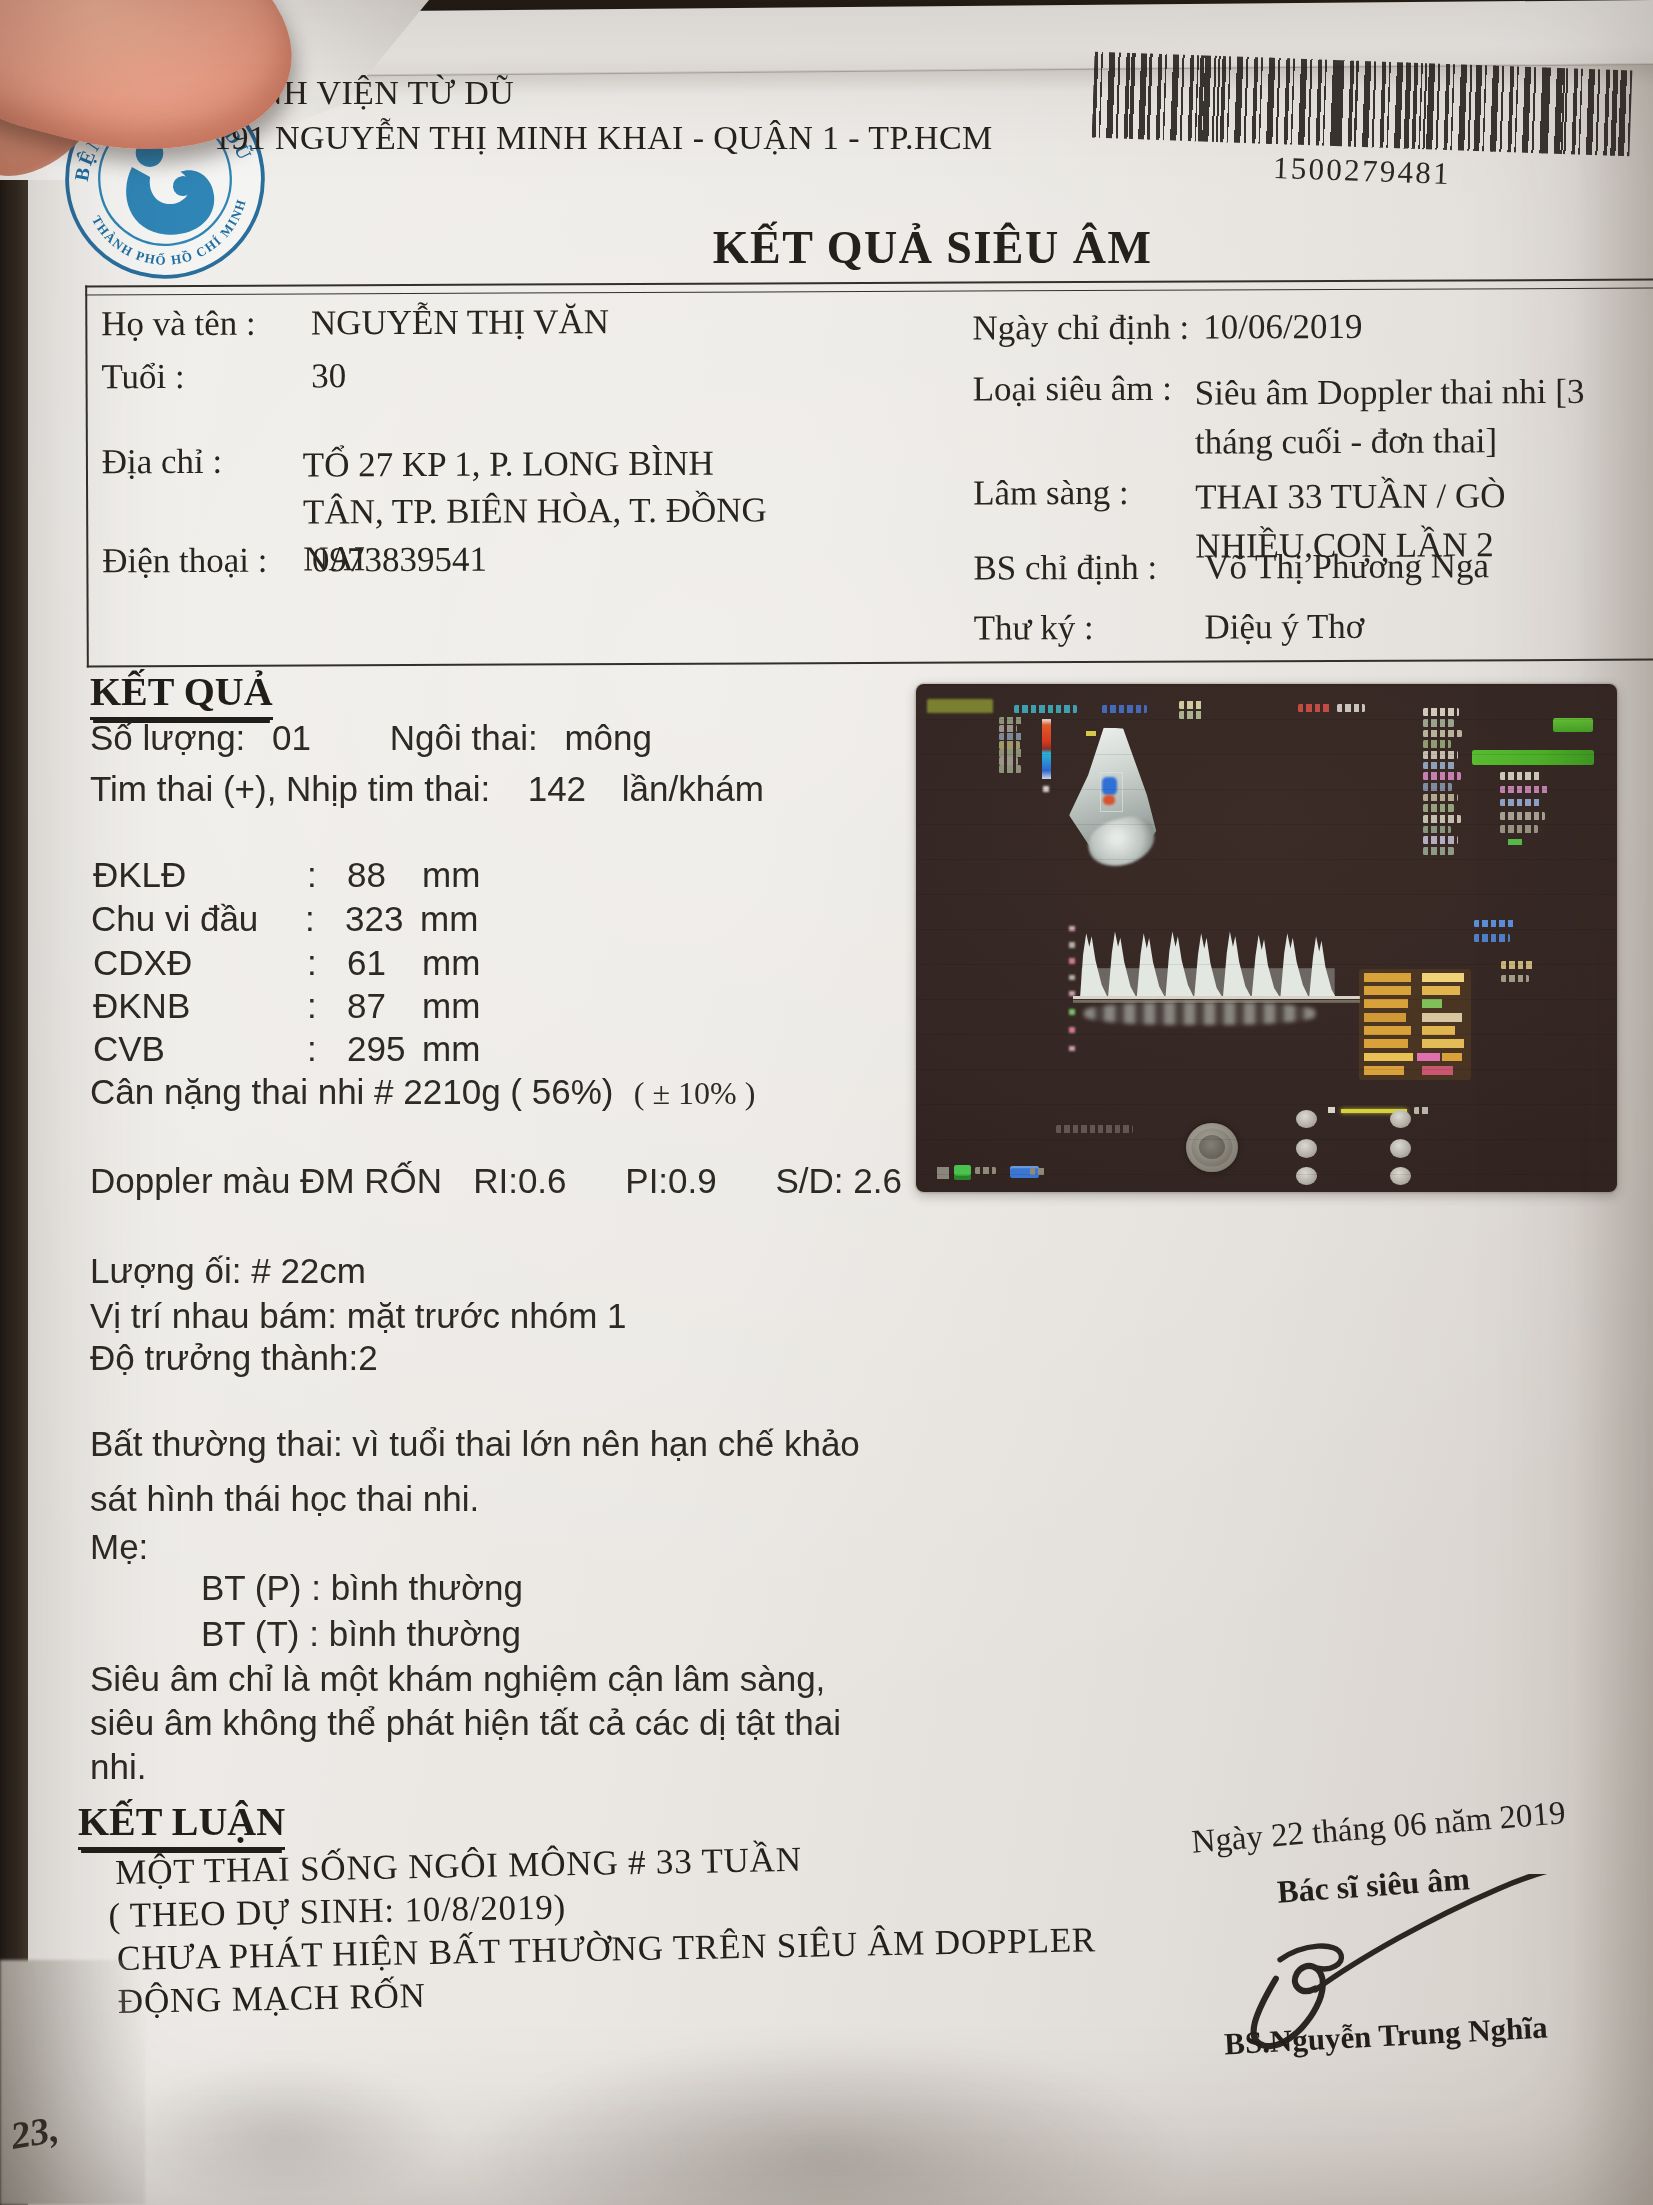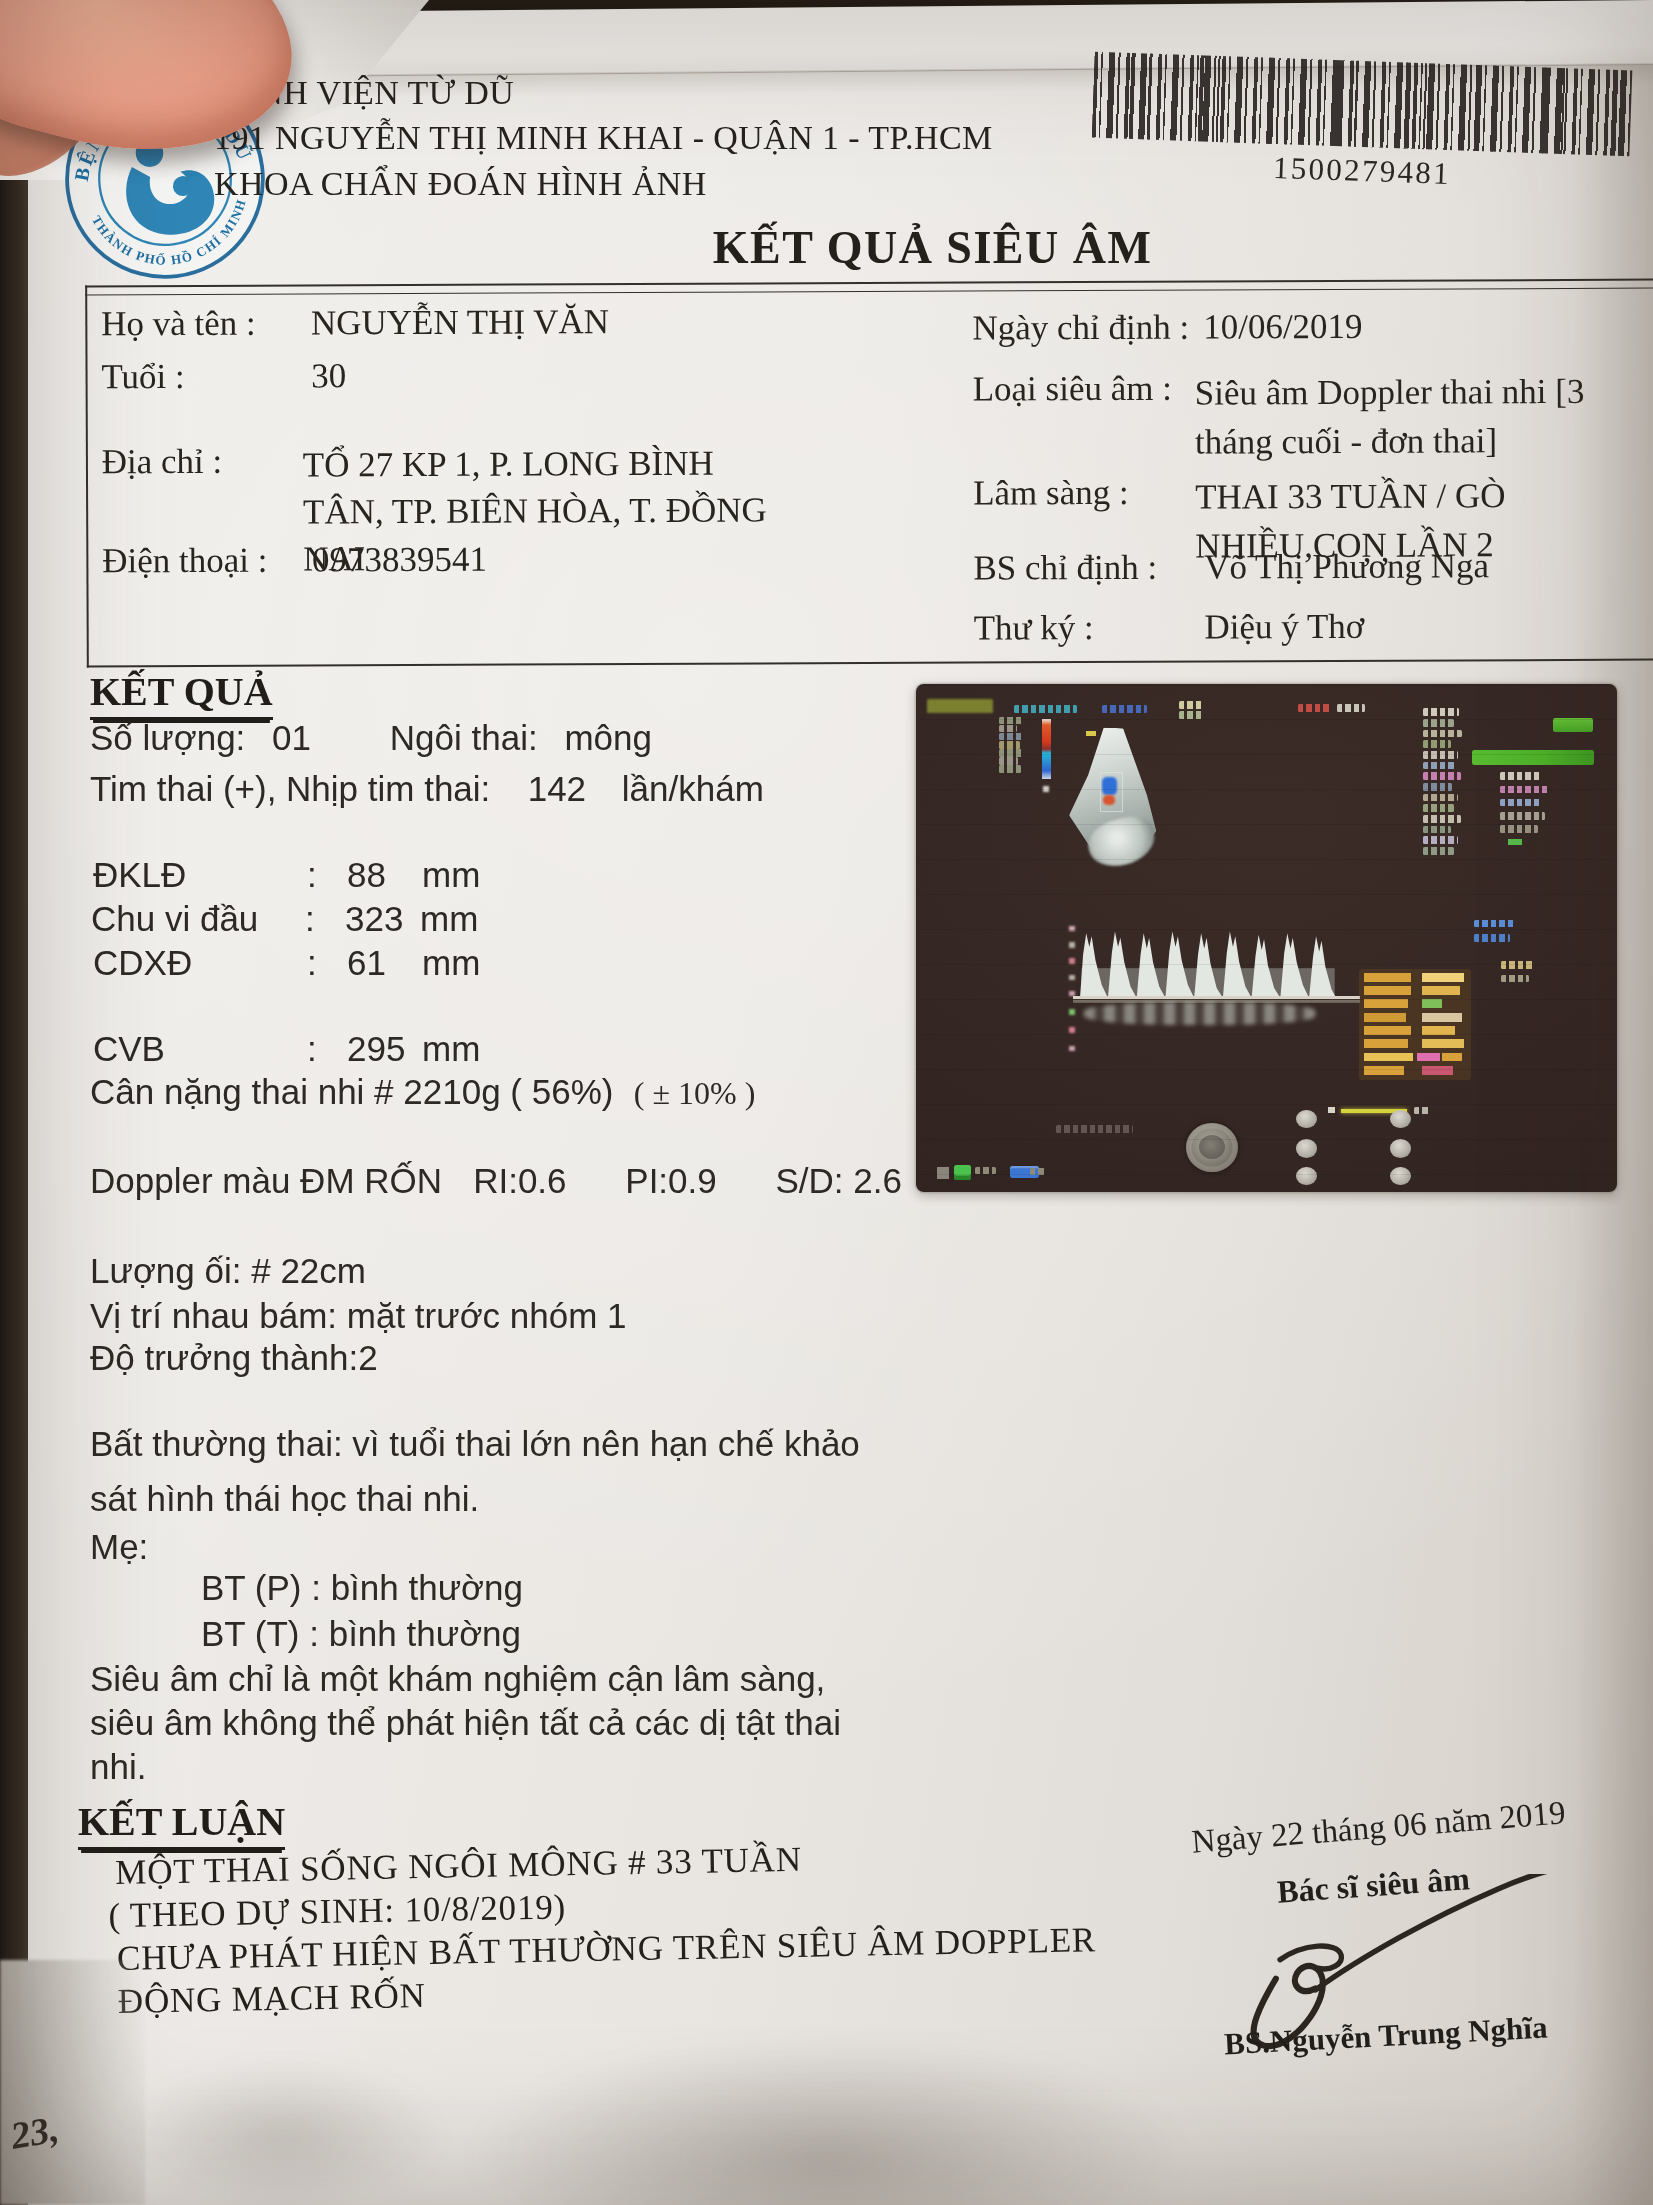--- a/index.html
+++ b/index.html
@@ -121,21 +121,20 @@
         <text font-size="17" font-weight="bold" fill="#1f6fa3" letter-spacing="2" font-family="Liberation Serif,serif">
           <textPath href="#arcBot" startOffset="50%" text-anchor="middle">THÀNH PHỐ HỒ CHÍ MINH</textPath>
         </text>
         <circle cx="120" cy="100" r="18" fill="#2f85b5"></circle>
         <path d="M 95,115 C 72,150 82,198 128,208 C 165,216 196,197 197,166 C 198,140 178,124 157,129 C 172,141 170,162 151,168 C 128,175 110,156 117,131 Z" fill="#2f85b5"></path>
         <circle cx="158" cy="148" r="13" fill="#2f85b5"></circle>
       </svg>
 
       <div class="abs hline" style="top:74px;">BỆNH VIỆN TỪ DŨ</div>
       <div class="abs hline" style="top:119px;">191 NGUYỄN THỊ MINH KHAI - QUẬN 1 - TP.HCM</div>
-      <div class="abs hline" style="top:165px;">KHOA CHẨN ĐOÁN HÌNH ẢNH</div>
 
       <div class="abs barcode"></div>
       <div class="abs barcode-num">1500279481</div>
 
       <div class="abs doc-title">KẾT QUẢ SIÊU ÂM</div>
 
       <div class="abs ptable">
         <div class="prow" style="left:13.8px;top:17px;">
           <span class="plabel" style="width:201px;">Họ và tên :</span>
           <span class="pvalue">NGUYỄN THỊ VĂN</span>
@@ -191,20 +190,23 @@
       </div>
 
       <div class="abs sans-line" style="left:93px;top:855px;">
         <span class="m-label">ĐKLĐ</span><span class="m-colon">:</span><span class="m-value">88</span><span>mm</span>
       </div>
       <div class="abs sans-line" style="left:91px;top:899px;">
         <span class="m-label">Chu vi đầu</span><span class="m-colon">:</span><span class="m-value">323</span><span>mm</span>
       </div>
       <div class="abs sans-line" style="left:93px;top:943px;">
         <span class="m-label">CDXĐ</span><span class="m-colon">:</span><span class="m-value">61</span><span>mm</span>
+      </div>
+      <div class="abs sans-line" style="left:93px;top:986px;">
+        <span class="m-label">ĐKNB</span><span class="m-colon">:</span><span class="m-value">87</span><span>mm</span>
       </div>
       <div class="abs sans-line" style="left:93px;top:1029px;">
         <span class="m-label">CVB</span><span class="m-colon">:</span><span class="m-value">295</span><span>mm</span>
       </div>
 
       <div class="abs sans-line" style="left:90px;top:1072px;">
         <span>Cân nặng thai nhi # 2210g ( 56%)</span>
         <span style="font-family:'Liberation Serif',serif;font-size:32px;margin-left:10.7px;">( ± 10% )</span>
       </div>
 

